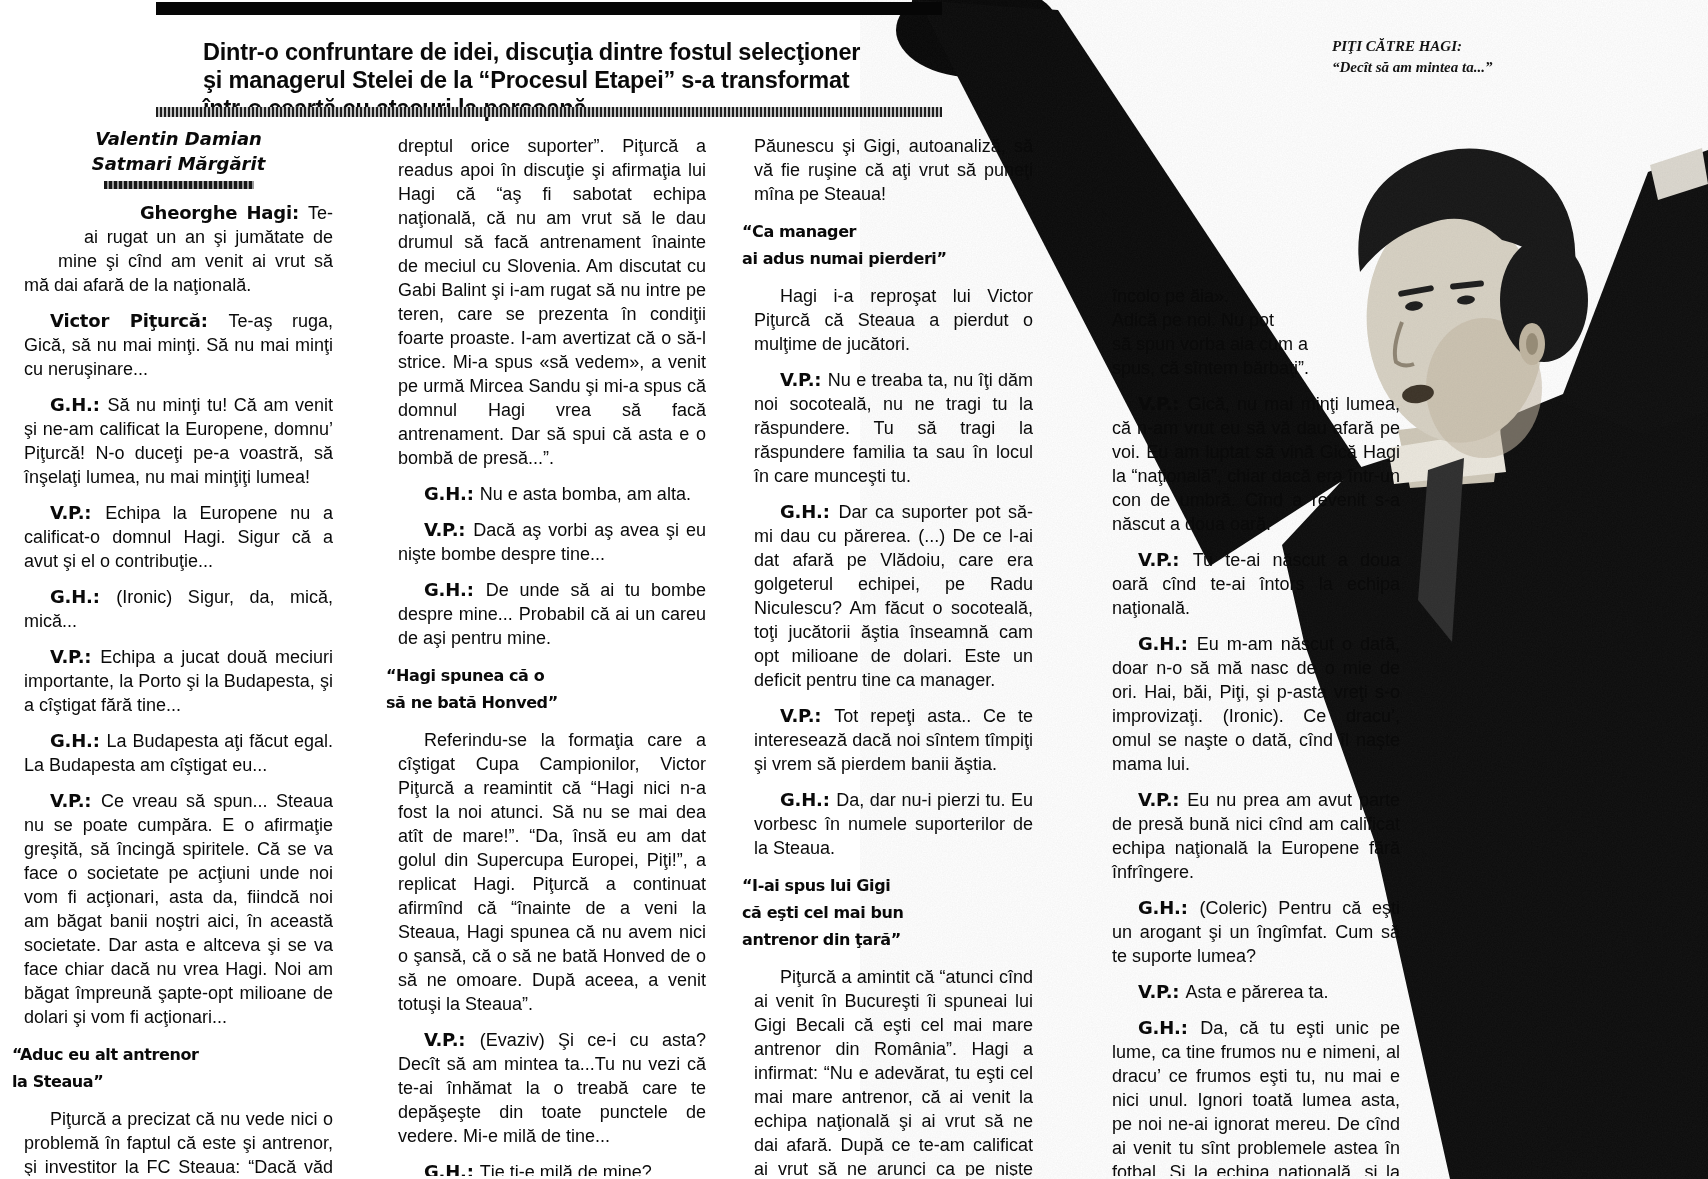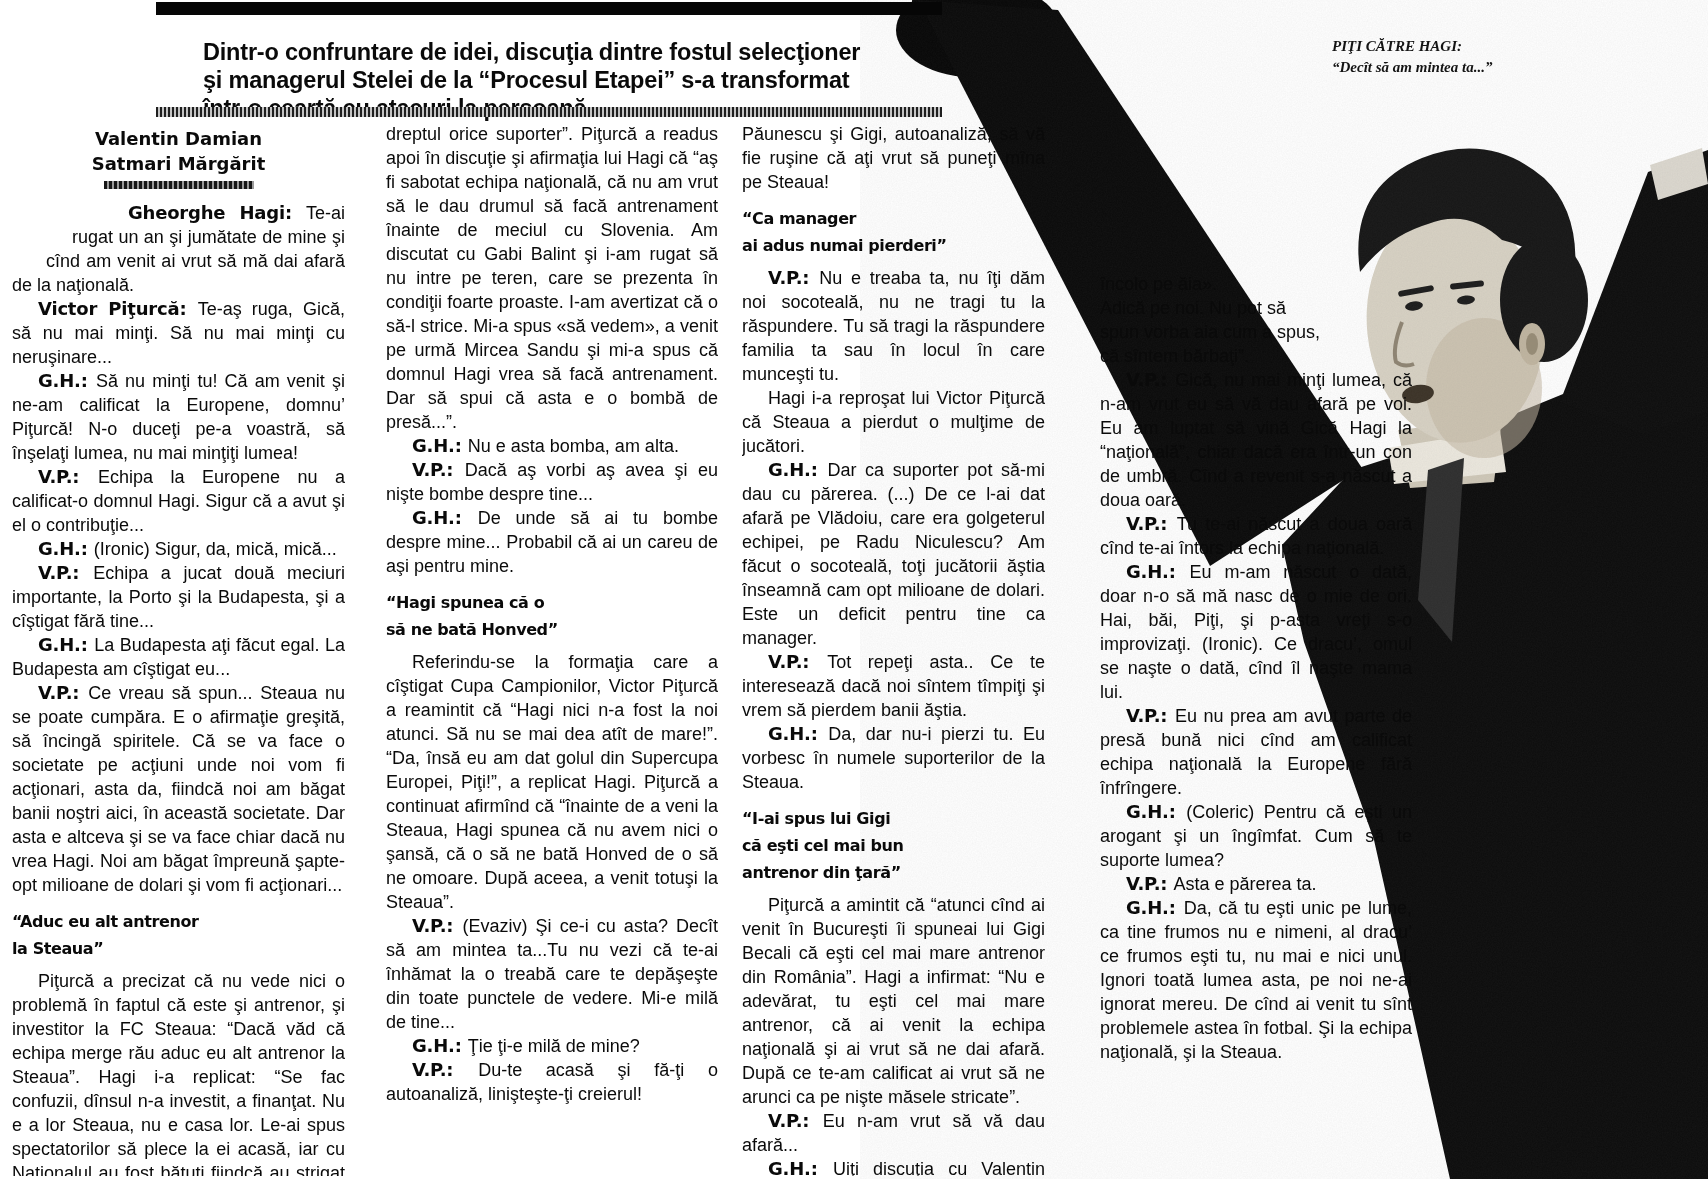--- a/index.html
+++ b/index.html
@@ -12,29 +12,29 @@
         font-size:23.5px;line-height:28px;white-space:pre-line;letter-spacing:-0.2px;}
   .caption{position:absolute;left:1332px;top:36px;width:370px;
         font-family:Liberation Serif, serif;font-style:italic;font-weight:700;
         font-size:15px;line-height:21px;color:#141414;}
   .col{position:absolute;top:122px;overflow:hidden;text-align:justify;
         font-size:18px;line-height:24px;}
   #col1{left:12px;top:126px;width:333px;height:1050px;}
   #col2{left:386px;width:332px;height:1054px;}
   #col3{left:742px;width:303px;height:1054px;}
   #col4{left:1100px;top:272px;width:312px;height:904px;}
-  .para{margin:0;text-indent:26px;}
+  .para{margin:12px;text-indent:26px;}
   .para.noindent{text-indent:0;}
   .para.leftalign{text-align:left;}
   .subhead{font-family:"DejaVu Sans",sans-serif;font-weight:700;font-size:16px;
         line-height:27px;margin:11px 0 7px;text-align:left;white-space:pre-line;
         letter-spacing:-0.4px;text-indent:0;}
   .speaker{font-family:"DejaVu Sans",sans-serif;font-weight:700;letter-spacing:-0.2px;}
   .byline{text-align:center;font-family:"DejaVu Sans",sans-serif;font-weight:700;
-        font-size:18px;line-height:25px;margin:0;}
+        font-size:18px;line-height:25px;margin:0;font-style:italic;}
   .byline-rule{width:150px;height:8px;margin:5px auto 12px;
         background:repeating-linear-gradient(90deg,#161616 0 3px,#9b9b9b 3px 5px);}
   .rag{display:block;height:24px;}
   .ragL{float:left;clear:left;}
   .ragR{float:right;clear:right;}
   .photo{position:absolute;left:860px;top:0;width:848px;height:1179px;}
 </style>
 </head>
 <body>
 
@@ -123,22 +123,22 @@
 să ne bată Honved”</h2>
       <p class="para">Referindu-se la formaţia care a cîştigat Cupa Campionilor, Victor Piţurcă a reamintit că “Hagi nici n-a fost la noi atunci. Să nu se mai dea atît de mare!”. “Da, însă eu am dat golul din Supercupa Europei, Piţi!”, a replicat Hagi. Piţurcă a continuat afirmînd că “înainte de a veni la Steaua, Hagi spunea că nu avem nici o şansă, că o să ne bată Honved de o să ne omoare. După aceea, a venit totuşi la Steaua”.</p>
       <p class="para"><b class="speaker">V.P.: </b>(Evaziv) Şi ce-i cu asta? Decît să am mintea ta...Tu nu vezi că te-ai înhămat la o treabă care te depăşeşte din toate punctele de vedere. Mi-e milă de tine...</p>
       <p class="para"><b class="speaker">G.H.: </b>Ţie ţi-e milă de mine?</p>
       <p class="para"><b class="speaker">V.P.: </b>Du-te acasă şi fă-ţi o autoanaliză, linişteşte-ţi creierul!</p>
     </div>
   <div class="col" id="col3">
       <p class="para noindent">Păunescu şi Gigi, autoanaliză, să vă fie ruşine că aţi vrut să puneţi mîna pe Steaua!</p>
       <h2 class="subhead">“Ca manager
 ai adus numai pierderi”</h2>
+      <p class="para">Hagi i-a reproşat lui Victor Piţurcă că Steaua a pierdut o mulţime de jucători.</p>
       <p class="para"><b class="speaker">V.P.: </b>Nu e treaba ta, nu îţi dăm noi socoteală, nu ne tragi tu la răspundere. Tu să tragi la răspundere familia ta sau în locul în care munceşti tu.</p>
-      <p class="para">Hagi i-a reproşat lui Victor Piţurcă că Steaua a pierdut o mulţime de jucători.</p>
       <p class="para"><b class="speaker">G.H.: </b>Dar ca suporter pot să-mi dau cu părerea. (...) De ce l-ai dat afară pe Vlădoiu, care era golgeterul echipei, pe Radu Niculescu? Am făcut o socoteală, toţi jucătorii ăştia înseamnă cam opt milioane de dolari. Este un deficit pentru tine ca manager.</p>
       <p class="para"><b class="speaker">V.P.: </b>Tot repeţi asta.. Ce te interesează dacă noi sîntem tîmpiţi şi vrem să pierdem banii ăştia.</p>
       <p class="para"><b class="speaker">G.H.: </b>Da, dar nu-i pierzi tu. Eu vorbesc în numele suporterilor de la Steaua.</p>
       <h2 class="subhead">“I-ai spus lui Gigi
 că eşti cel mai bun
 antrenor din ţară”</h2>
       <p class="para">Piţurcă a amintit că “atunci cînd ai venit în Bucureşti îi spuneai lui Gigi Becali că eşti cel mai mare antrenor din România”. Hagi a infirmat: “Nu e adevărat, tu eşti cel mai mare antrenor, că ai venit la echipa naţională şi ai vrut să ne dai afară. După ce te-am calificat ai vrut să ne arunci ca pe nişte măsele stricate”.</p>
       <p class="para"><b class="speaker">V.P.: </b>Eu n-am vrut să vă dau afară...</p>
       <p class="para"><b class="speaker">G.H.: </b>Uiţi discuţia cu Valentin Alexandru, la care a fost martor şi Sorin Satmari. Hai că le dau pe faţă, că prea v-aţi umflat în pene! După ultimul meci, cu Liechtenstein, Vali Alexandru ţi-a spus: «Piţi, tu eşti pe un cal alb, dă-i</p>
     </div>

